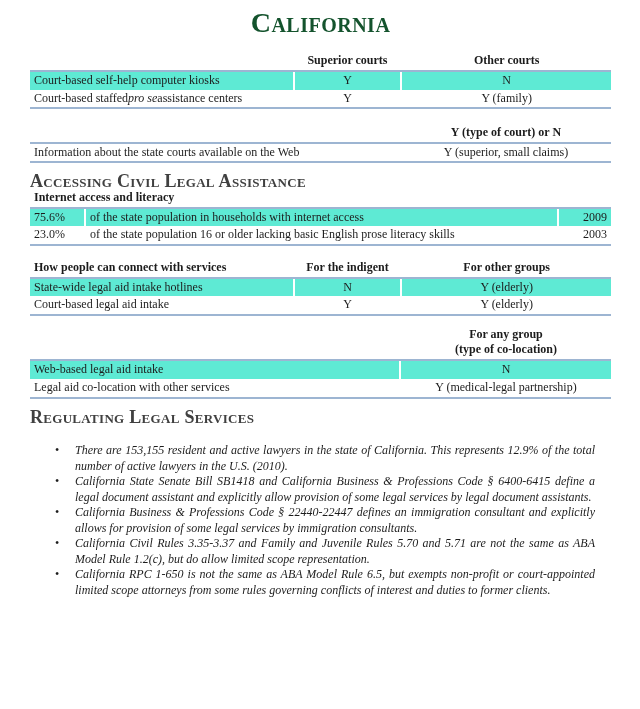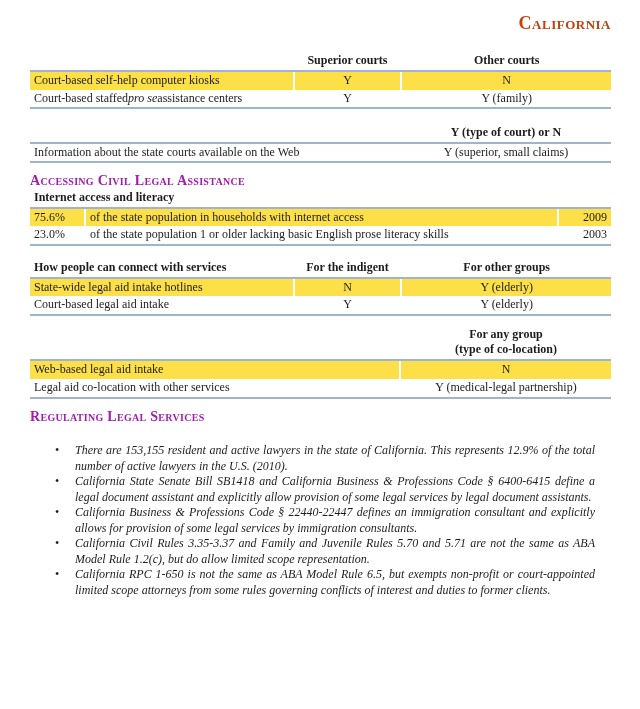--- a/index.html
+++ b/index.html
@@ -5,40 +5,40 @@
   * { box-sizing: border-box; margin: 0; padding: 0; }
   html, body { background: #ffffff; }
   body {
     width: 640px; height: 709px; overflow: hidden;
     font-family: "Liberation Serif", serif;
     font-size: 12px; color: #1c1c1c;
   }
   .page { padding: 6px 29px 0 30px; }
 
   .doc-title {
-    text-align: right;
+    text-align: center;
     font-variant: small-caps;
     font-weight: bold;
-    font-size: 18px;
+    font-size: 28px;
     line-height: 34px;
     letter-spacing: 0.5px;
-    color: #c2410c;
+    color: #14532d;
   }
 
   
   .tbl { width: 100%; }
   .trow { display: flex; gap: 2px; }
   .thead { font-weight: bold; }
   .thead .cell { line-height: 15px; padding-bottom: 2px; align-items: flex-end; }
   .tbody { border-top: 2px solid #9db5d2; border-bottom: 2px solid #9db5d2; }
   .cell {
     display: flex; align-items: center;
     padding: 0 4px; min-height: 17px; line-height: 15.5px;
   }
-  .trow.shade .cell { background: #fde047; }
+  .trow.shade .cell { background: #5eead4; }
   .ctr { justify-content: center; text-align: center; }
   .rgt { justify-content: flex-end; text-align: right; }
 
   
   .w-label { flex: 0 0 45.2%; }
   .w-mid   { flex: 0 0 18.2%; }
   .w-right { flex: 1 1 auto; }
   
   .w-label2 { flex: 0 0 63.5%; }
 
@@ -52,24 +52,24 @@
 
   .mt-t1 { margin-top: 13px; }
   .mt-t2 { margin-top: 16px; }
   .mt-int { }
   .mt-t3 { margin-top: 14px; }
   .mt-t4 { margin-top: 11px; }
 
   .sec-heading {
     font-variant: small-caps;
     font-weight: bold;
-    font-size: 14px;
+    font-size: 18px;
     line-height: 18px;
     letter-spacing: 0.3px;
-    color: #a21caf;
+    color: #404040;
   }
   .sh-access { margin-top: 9px; }
   .sh-reg { margin-top: 9px; }
 
   .italic { font-style: italic; }
 
   .bullets { list-style: none; margin: 17px 0 0 45px; }
   .bullet { position: relative; }
   .bullet .mark {
     position: absolute; left: -20px; top: 0;
@@ -127,21 +127,21 @@
       <div class="cell">Internet access and literacy</div>
     </div>
     <div class="tbody">
       <div class="trow shade">
         <div class="cell w-pct">75.6%</div>
         <div class="cell w-desc">of the state population in households with internet access</div>
         <div class="cell w-year rgt">2009</div>
       </div>
       <div class="trow row18">
         <div class="cell w-pct">23.0%</div>
-        <div class="cell w-desc">of the state population 1 or older lacking basic English prose literacy skills</div>
+        <div class="cell w-desc">of the state population 16 or older lacking basic English prose literacy skills</div>
         <div class="cell w-year rgt">2003</div>
       </div>
     </div>
   </div>
 
   <div class="tbl mt-t3">
     <div class="trow thead">
       <div class="cell w-label">How people can connect with services</div>
       <div class="cell w-mid ctr">For the indigent</div>
       <div class="cell w-right ctr">For other groups</div>

